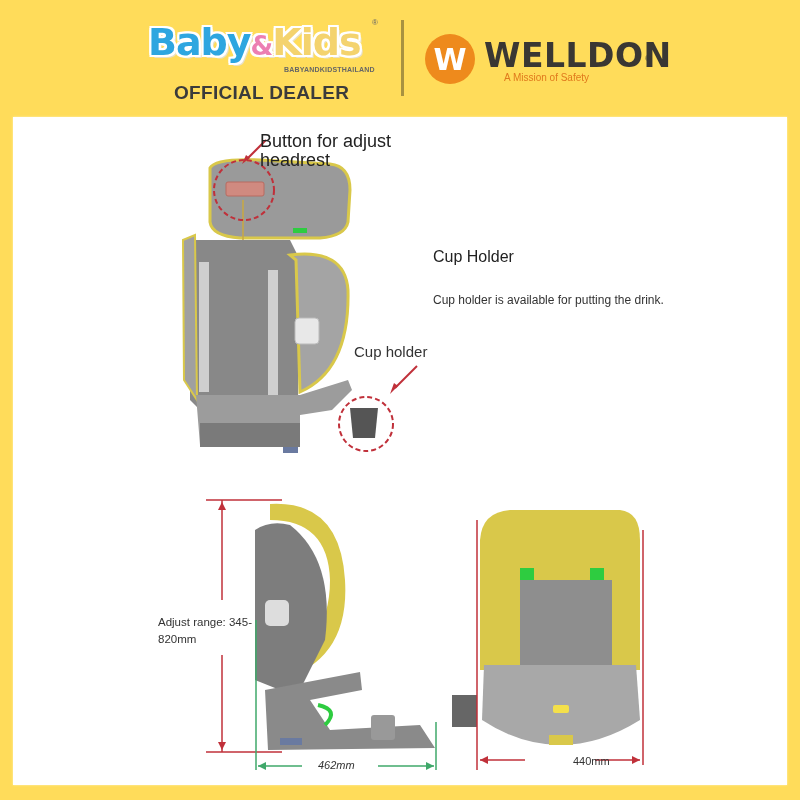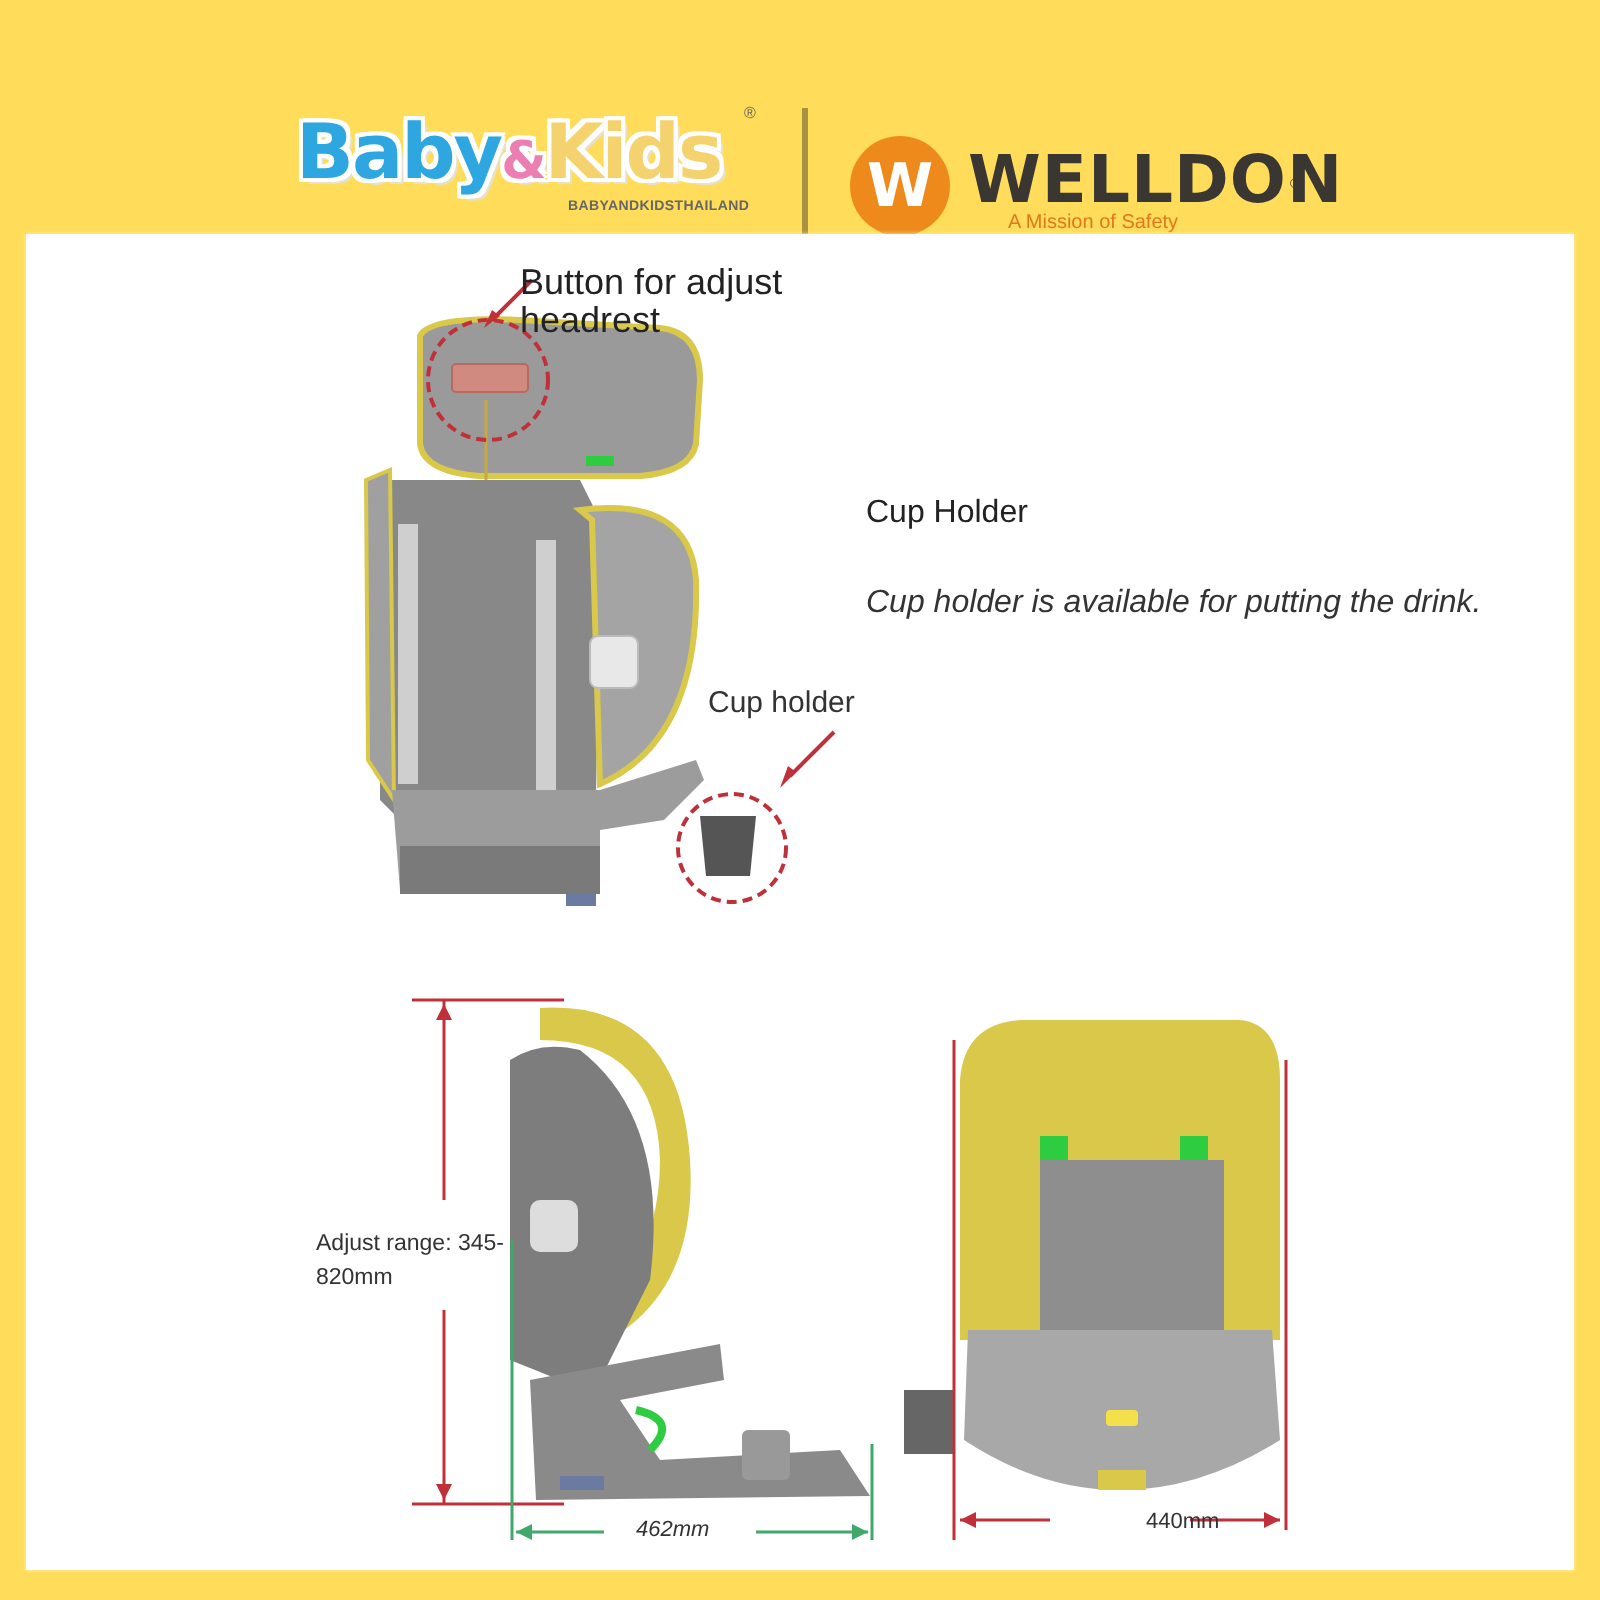--- a/index.html
+++ b/index.html
@@ -1,17 +1,17 @@
 <!DOCTYPE html>
 <html><head>
 <meta charset="utf-8">
 <style>
   html, body { margin:0; padding:0; }
   body { width:800px; height:800px; background:#FFDC5A; position:relative; overflow:hidden; font-family:"Liberation Sans", sans-serif; }
-  .header { position:absolute; left:0; top:0; width:800px; height:114px;margin-top:34px; }
+  .header { position:absolute; left:0; top:0; width:800px; height:114px; }
   .bk-logo { position:absolute; left:148px; top:18px; width:232px; height:52px; }
   .bk-word { position:absolute; left:0; top:0; font-family:"DejaVu Sans", sans-serif; font-weight:bold; font-size:38px; letter-spacing:-1px; line-height:48px;
     -webkit-text-stroke:0; text-shadow: 2px 0 #fff, -2px 0 #fff, 0 2px #fff, 0 -2px #fff, 2px 2px #fff, -2px -2px #fff, 2px -2px #fff, -2px 2px #fff, 3px 3px 0 #e8e0c8; }
   .bk-baby { color:#2EA6E0; }
   .bk-amp { color:#EC7FB2; font-size:26px; }
   .bk-kids { color:#F4D36E; }
   .bk-reg { position:absolute; left:224px; top:0px; font-size:8px; color:#666; }
   .bk-sub { position:absolute; left:136px; top:48px; font-size:7px; color:#666; font-weight:bold; letter-spacing:0.2px; }
   .official { position:absolute; left:174px; top:82px; font-size:19px; font-weight:bold; color:#3b3b3b; letter-spacing:0.3px; }
   .divider { position:absolute; left:401px; top:20px; width:3px; height:76px; background:#A89240; }
@@ -19,39 +19,40 @@
   .wd-circle span { position:absolute; left:0; top:8px; width:50px; text-align:center; color:#fff; font-weight:bold; font-size:30px; font-family:"DejaVu Sans", sans-serif; }
   .wd-word { position:absolute; left:484px; top:36px; font-family:"DejaVu Sans", sans-serif; font-weight:bold; font-size:33px; color:#3a3733; letter-spacing:0.5px; }
   .wd-reg { position:absolute; left:645px; top:55px; font-size:7px; color:#3a3733; }
   .wd-tag { position:absolute; left:504px; top:72px; font-size:10px; color:#E0791C; }
 
   .panel { position:absolute; left:13px; top:117px; width:774px; height:668px; background:#fff; box-shadow:0 0 2px #FFF3B8; }
 
   .label { position:absolute; color:#333; white-space:nowrap; }
   .headrest-label { left:260px; top:132px; font-size:18px; line-height:19px; white-space:normal; width:160px; color:#222; }
   .cup-title { left:433px; top:248px; font-size:16px; color:#222; }
-  .cup-desc { left:433px; top:293px; font-size:16px; color:#333;font-style:italic; }
+  .cup-desc { left:433px; top:293px; font-size:12px; color:#333; }
   .cup-label { left:354px; top:343px; font-size:15px; color:#333; }
   .adjust-label { left:158px; top:614px; font-size:11.5px; line-height:17px; color:#333; white-space:normal; width:100px; }
   .dim-462 { left:318px; top:759px; font-size:11px; color:#333;font-style:italic; }
   .dim-440 { left:541px; top:755px; font-size:11px; color:#333;margin-left:32px; }
 
   svg { position:absolute; left:0; top:0; }
 </style>
 </head>
 <body>
 
 <div class="header">
   <div class="bk-logo">
     <div class="bk-word">
       <span class="bk-baby">Baby</span><span class="bk-amp">&amp;</span><span class="bk-kids">Kids</span>
     </div>
     <span class="bk-reg">®</span>
     <span class="bk-sub">BABYANDKIDSTHAILAND</span>
   </div>
+  <div class="official">OFFICIAL DEALER</div>
   <div class="divider"></div>
   <div class="wd-circle">
       <span>W</span>
     </div>
   <div class="wd-word">WELLDON</div>
   <span class="wd-reg">®</span>
   <div class="wd-tag">A Mission of Safety</div>
 </div>
 
 <div class="panel"></div>

